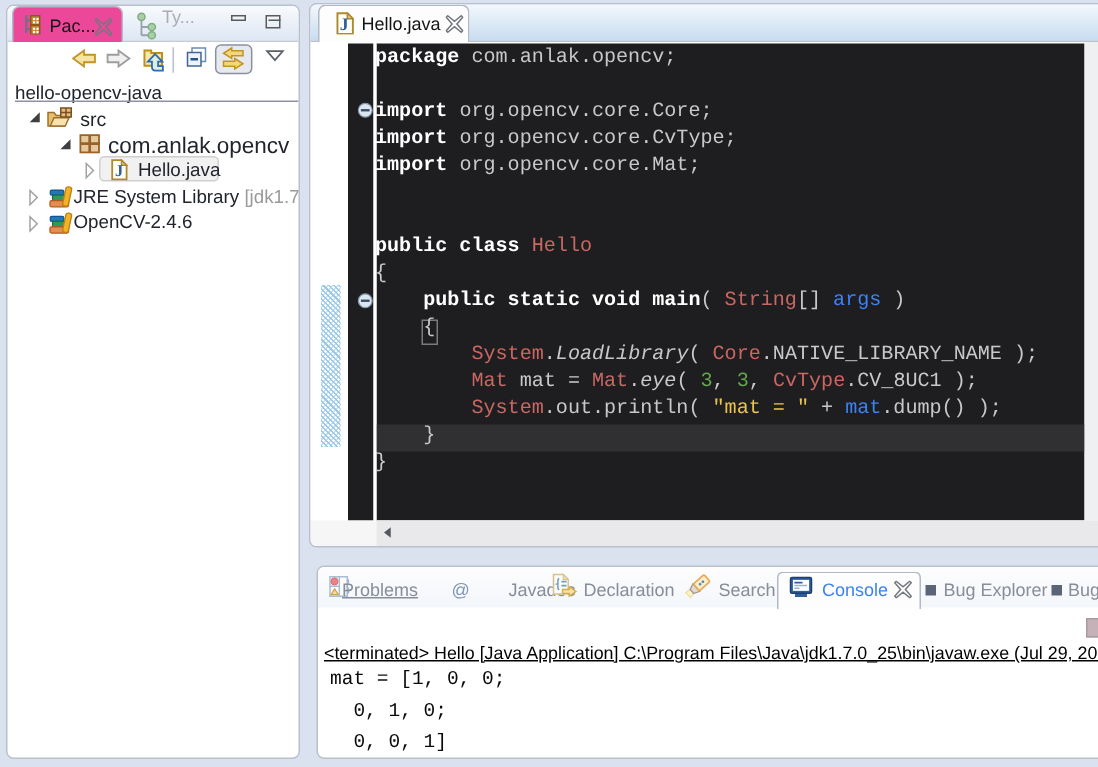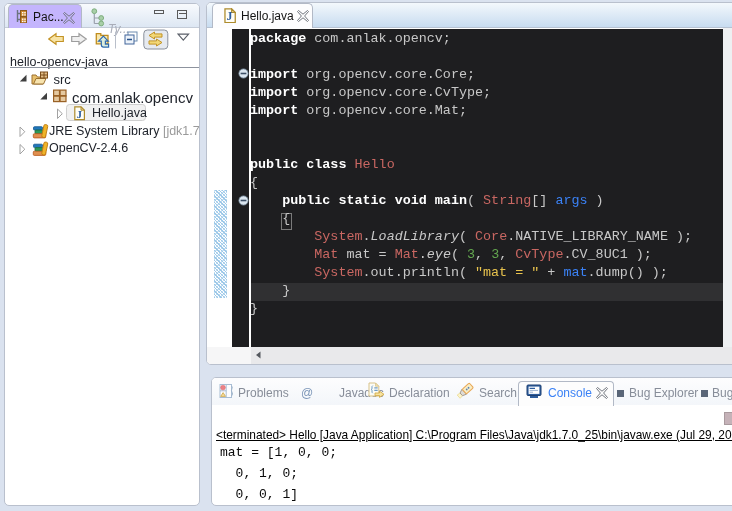--- a/index.html
+++ b/index.html
@@ -9,21 +9,21 @@
   
   #leftPanel{position:absolute;left:4px;top:3px;width:196px;height:503px;background:#fff;
      border:1px solid #b9c0cd;border-radius:5px;box-sizing:border-box;overflow:hidden;}
   #editorPanel{position:absolute;left:206px;top:2px;width:540px;height:363px;background:#fff;
      border:1px solid #b9c0cd;border-radius:5px;box-sizing:border-box;overflow:hidden;}
   #bottomPanel{position:absolute;left:211px;top:377px;width:535px;height:129px;background:#fff;
      border:1px solid #b9c0cd;border-radius:5px;box-sizing:border-box;overflow:hidden;}
   
   .tabstrip{position:absolute;left:0;top:0;right:0;height:23px;
      background:linear-gradient(#f8fafd,#dde7f3);border-bottom:1px solid #c4ccd8;}
-  .activetab{position:absolute;background:#c4b5fd;
+  .activetab{position:absolute;background:#ec4899;
      border:1px solid #b2b9c6;border-bottom:none;border-radius:5px 5px 0 0;
      height:24px;box-sizing:border-box;}
   .tabtxt{font-size:12px;color:#141414;}
   .graytxt{font-size:12px;color:#a9adb9;}
   #code .kw{color:#fff;font-weight:bold;}
   #code .cls{color:#c96762;}
   #code .str{color:#e9c44e;}
   #code .num{color:#63a74f;}
   #code .var{color:#3b82f6;}
   #code i{font-style:italic;}
@@ -55,21 +55,21 @@
         <path d="M1.5 0.5 L6 4.2 L10.5 0.5 L11.5 1.5 L7.6 6 L11.5 10.5 L10.5 11.5 L6 7.8 L1.5 11.5 L0.5 10.5 L4.4 6 L0.5 1.5 Z" fill="none" stroke="#72777f" stroke-width="1"></path>
       </svg>
     </div>
 
     <svg class="abs" style="left:86px;top:4px" width="15" height="19" viewBox="0 0 15 19">
       <path d="M3.3 5.5 V15.5 M3.3 10 H9.5 M3.3 15.5 H9.5" stroke="#9aa0ac" stroke-width="1.2" fill="none"></path>
       <circle cx="3.3" cy="3.2" r="2.4" fill="#a8cfa8" stroke="#7fae7f"></circle>
       <circle cx="10.2" cy="10" r="2.4" fill="#a8cfa8" stroke="#7fae7f"></circle>
       <circle cx="10.2" cy="15.5" r="2.4" fill="#a8cfa8" stroke="#7fae7f"></circle>
     </svg>
-    <span class="graytxt abs" style="left:103px;top:18px;font-style:italic;">Ty...</span>
+    <span class="graytxt abs" style="left:103px;top:0;">Ty...</span>
 
     <div class="abs" style="left:149px;top:6px;width:8px;height:1.5px;border:1.5px solid #5a5a5a;"></div>
     <div class="abs" style="left:172px;top:6px;width:8px;height:7px;border:1.5px solid #5a5a5a;"></div>
     <div class="abs" style="left:173.5px;top:8.5px;width:8px;height:1.5px;background:#5a5a5a;"></div>
 
     <svg class="abs" style="left:43px;top:25px" width="150" height="24" viewBox="0 0 150 23">
 
       <path d="M0.7 9.5 L8 4.2 L8 7 L15.3 7 L15.3 12 L8 12 L8 14.8 Z" fill="#f7e3a4" stroke="#c39325" stroke-width="1.2"></path>
 
       <path d="M38.3 9.5 L31 4.2 L31 7 L23.7 7 L23.7 12 L31 12 L31 14.8 Z" fill="#efefef" stroke="#9d9d9d" stroke-width="1.2"></path>
@@ -210,21 +210,21 @@
     <div class="tabstrip" style="height:27px;background:linear-gradient(#fdfdfe,#f3f6fa);border-bottom:none;"></div>
 
     <svg class="abs" style="left:7px;top:5px" width="15" height="16" viewBox="0 0 15 16">
       <rect x="1" y="1.5" width="11.5" height="13" fill="#fdfdff" stroke="#a8bdd4"></rect>
       <line x1="7.2" y1="1.5" x2="7.2" y2="14.5" stroke="#a8bdd4"></line>
       <line x1="1" y1="7.8" x2="7.2" y2="7.8" stroke="#a8bdd4"></line>
       <path d="M12.5 3 Q14 4 12.8 6 Q11.8 8 13.2 9.5 Q14.2 11 12.5 13" fill="none" stroke="#9fb4ca" stroke-width="1"></path>
       <circle cx="4" cy="4.6" r="2.4" fill="#ec8186" stroke="#d8666c" stroke-width="0.5"></circle>
       <path d="M4.1 9.6 L6.5 13.4 L1.7 13.4 Z" fill="#f7dc9a" stroke="#c9a348" stroke-width="0.8"></path>
     </svg>
-    <span class="btab abs" style="left:26px;">Problems</span>
+    <span class="btab abs" style="left:16px;text-decoration:underline;">Problems</span>
     <span class="btab abs" style="left:89px;color:#7c96b8;">@</span>
     <span class="btab abs" style="left:103px;margin-left:24px;">Javadoc</span>
     <svg class="abs" style="left:156px;top:4px" width="17" height="17" viewBox="0 0 17 17">
       <path d="M1 1 H7.5 L10.8 4.3 V14 H1 Z" fill="#fcfcf6" stroke="#d8c288"></path>
       <path d="M7.5 1 L7.5 4.3 H10.8 Z" fill="#f0e2b4" stroke="#d8c288" stroke-width="0.7"></path>
       <path d="M4.8 3.6 Q3.6 4.2 4 6 Q4.3 7.1 3.3 7.4 Q4.3 7.7 4 8.8 Q3.6 10.6 4.8 11.2" fill="none" stroke="#6f9cc6" stroke-width="1"></path>
       <line x1="6.3" y1="5.8" x2="9.7" y2="5.8" stroke="#6f9cc6" stroke-width="1.2"></line>
       <line x1="6.3" y1="8.4" x2="9.7" y2="8.4" stroke="#6f9cc6" stroke-width="1.2"></line>
       <path d="M7 11 H11.5 V9.2 L16 12.3 L11.5 15.4 V13.6 H7 Z" fill="#f7e3a0" stroke="#d4ac48" stroke-width="0.9"></path>
     </svg>

